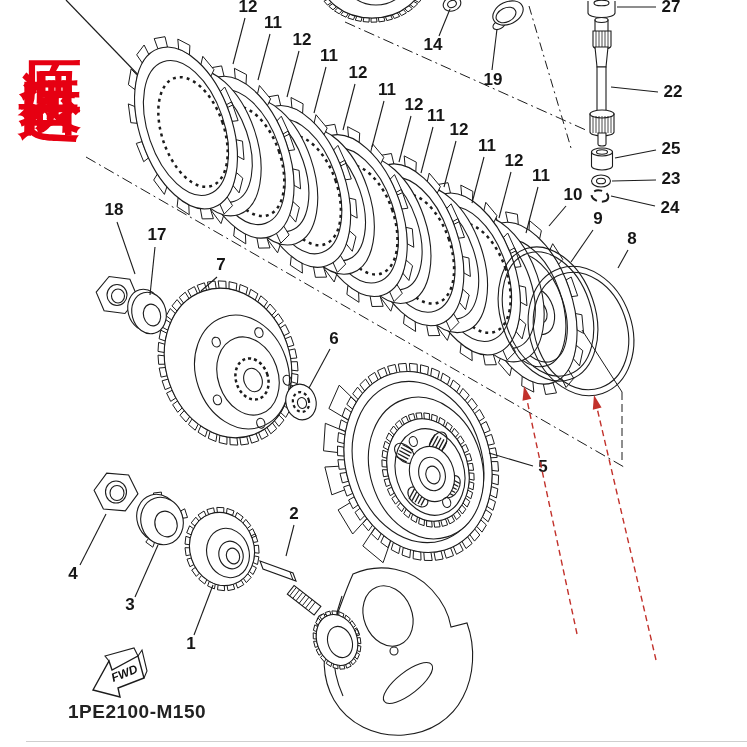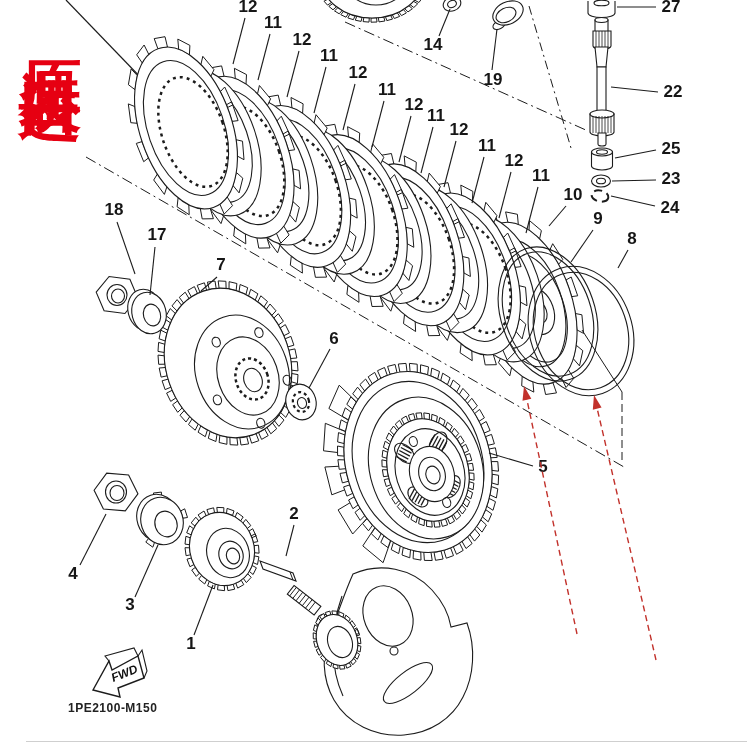--- a/index.html
+++ b/index.html
@@ -3,21 +3,21 @@
 <meta charset="utf-8">
 <style>
   html,body{margin:0;padding:0;background:#fff;}
   #stage{position:relative;width:747px;height:747px;background:#fff;overflow:hidden;
          font-family:"Liberation Sans", sans-serif;}
   #diagram{position:absolute;left:0;top:0;}
   #caption{position:absolute;left:8px;top:10px;width:74px;height:310px;
            writing-mode:vertical-rl;text-orientation:upright;
            font-size:63px;font-weight:900;line-height:1.0;letter-spacing:9px;
            font-family:"Liberation Sans", sans-serif;}
-  #part-code{position:absolute;left:68px;top:701px;font-size:12px;font-weight:700;
+  #part-code{position:absolute;left:68px;top:701px;font-size:19px;font-weight:700;
              letter-spacing:0.5px;color:#222;}
   #bottom-edge{position:absolute;left:26px;right:0;bottom:5px;height:1px;background:#cfcfcf;}
   svg text.lbl{font-family:"Liberation Sans", sans-serif;font-size:17px;font-weight:700;fill:#161616;}
   svg text.fwd{font-family:"Liberation Sans", sans-serif;font-size:12px;font-weight:700;font-style:italic;fill:#111;}
 </style>
 </head>
 <body>
 
 <div id="stage">
   <svg id="diagram" width="747" height="747" viewBox="0 0 747 747">

